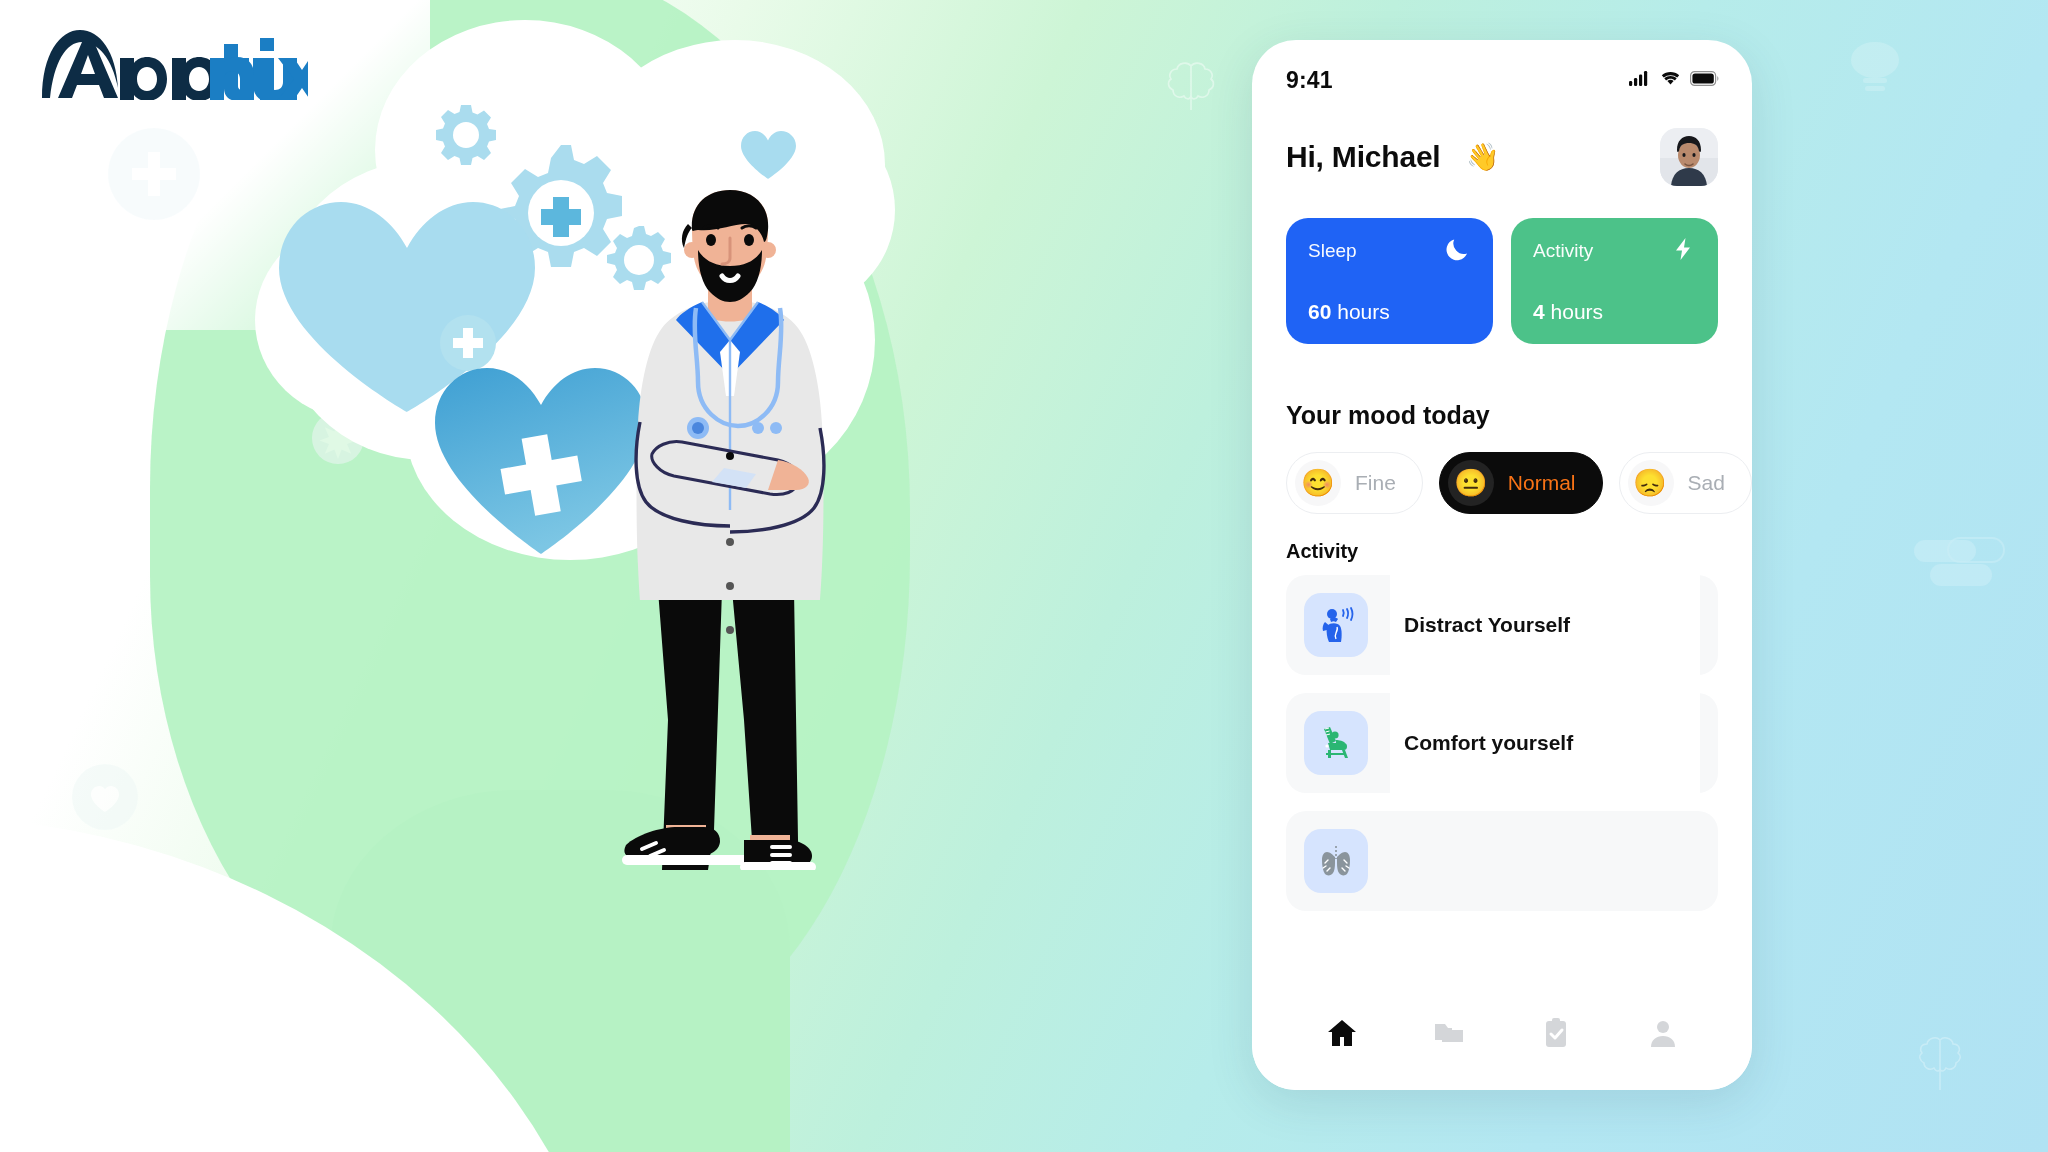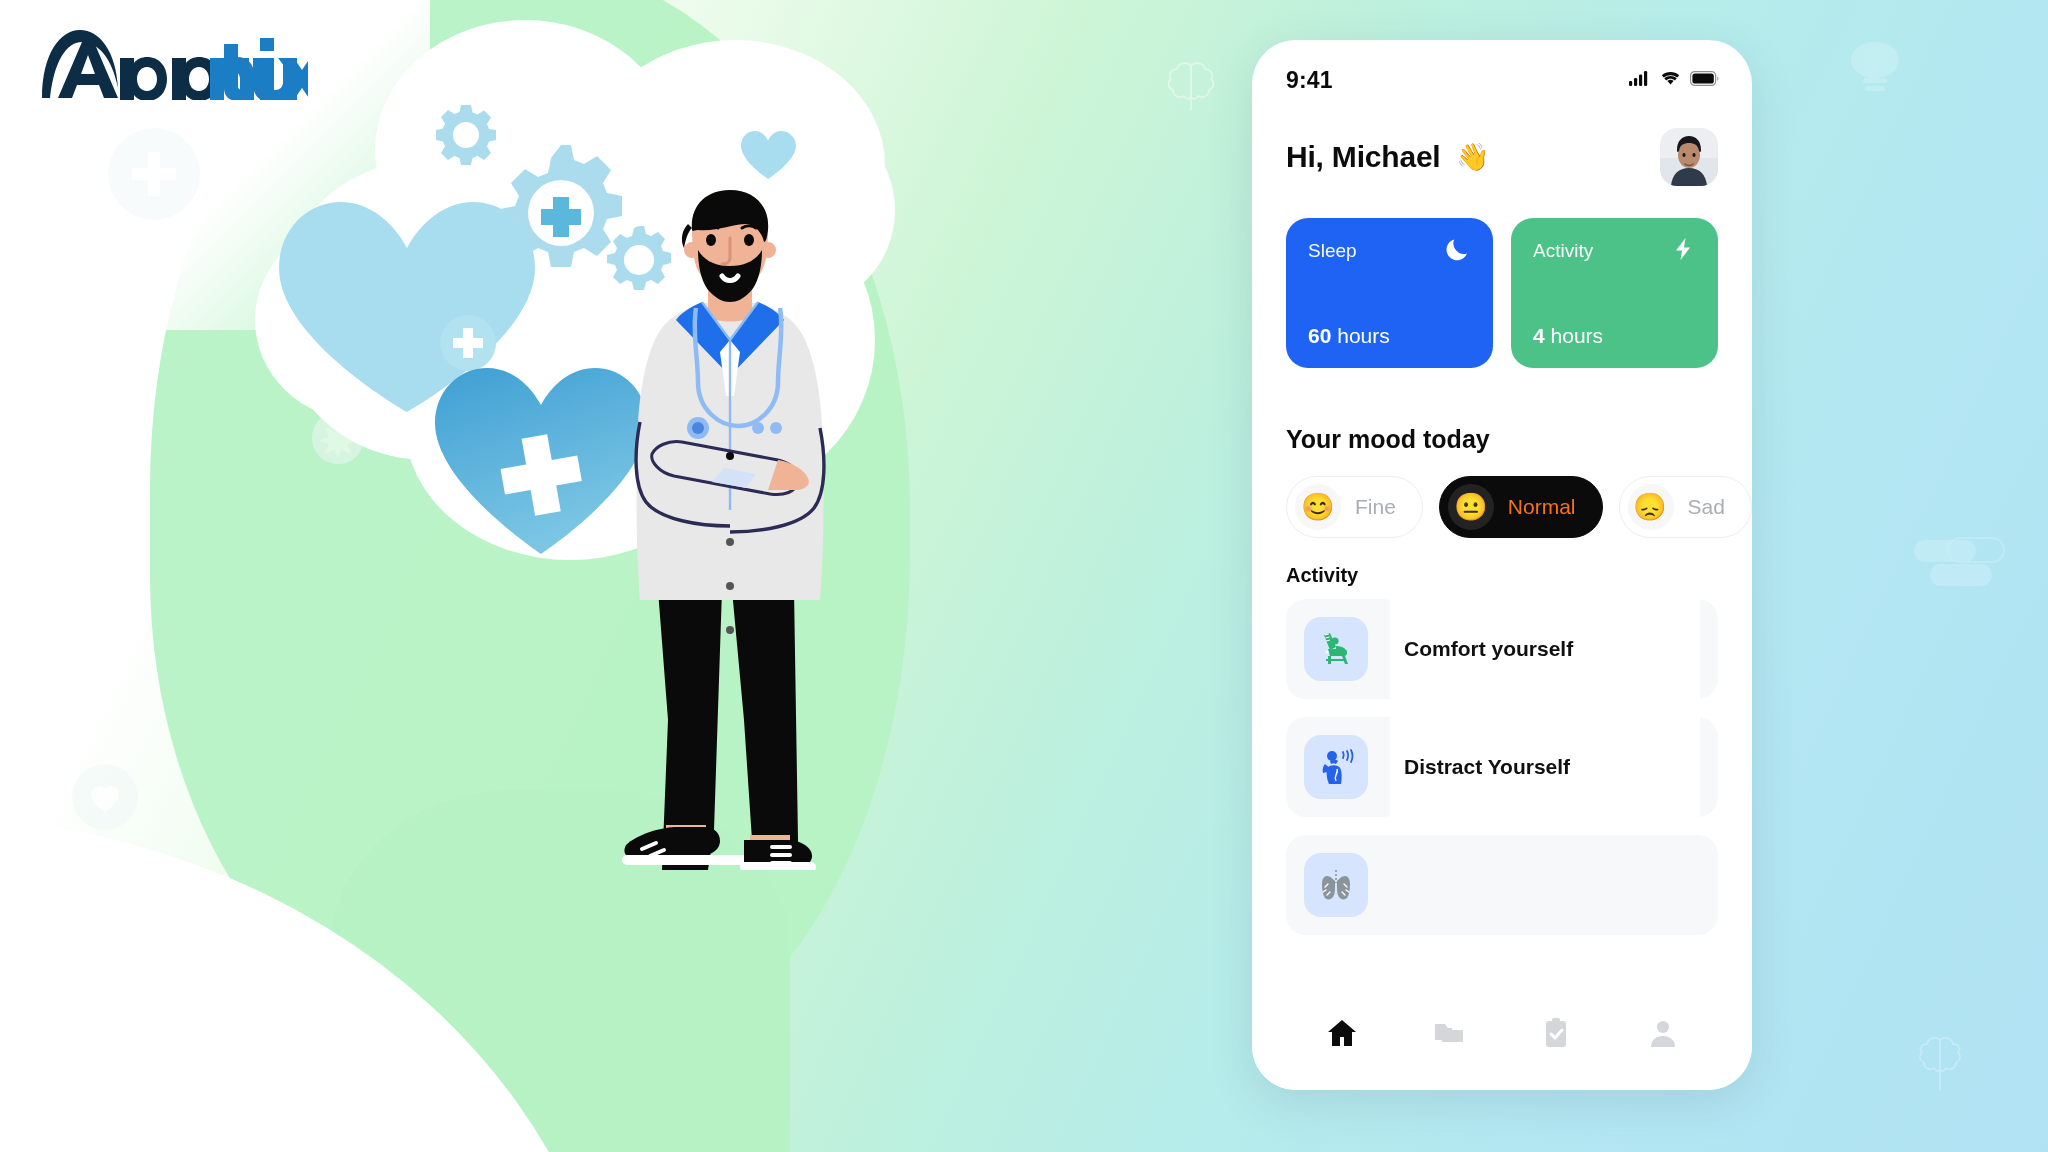--- a/index.html
+++ b/index.html
@@ -105,21 +105,21 @@
   #greeting-text { font-size: 30px; font-weight: 700; color: #0c0c0c; letter-spacing: -.2px; }
   #greeting-emoji { font-size: 27px; }
   #avatar {
     width: 58px; height: 58px; border-radius: 17px; overflow: hidden;
     background: #f1f3f6; flex: none;
   }
 
   
   #stat-cards { display: flex; gap: 18px; padding: 32px 34px 0 34px; }
   .stat-card {
-    flex: 1; height: 150px; border-radius: 22px;
+    flex: 1; height: 126px; border-radius: 22px;
     padding: 18px 22px 0 22px; position: relative; color: #fff;
   }
   .stat-top { display: flex; align-items: center; justify-content: space-between; }
   .stat-title { font-size: 19px; font-weight: 400; opacity: .97; }
   .stat-value { position: absolute; left: 22px; bottom: 20px; font-size: 21px; }
   .stat-value b { font-weight: 700; }
 
   
   #mood-title { padding: 32px 34px 0 34px; font-size: 25px; font-weight: 700; color: #0c0c0c; margin-top: 25px; }
   #mood-row {
@@ -400,21 +400,21 @@
           <svg width="30" height="15" viewBox="0 0 30 15">
               <rect x="0.6" y="0.6" width="25" height="13.8" rx="4" fill="none" stroke="#0b0b0b" stroke-width="1.2" opacity=".45"></rect>
               <rect x="2.4" y="2.4" width="21.4" height="10.2" rx="2.6" fill="#0b0b0b"></rect>
               <path d="M27.3 5.2c1.4.4 1.4 4.2 0 4.6z" fill="#0b0b0b" opacity=".45"></path>
             </svg>
         </span>
       </div>
     </div>
 
     <div id="greeting-row">
-      <div style="display:flex;align-items:center;gap:16px;text-align:right;">
+      <div style="display:flex;align-items:center;gap:26px;text-align:right;">
         <span id="greeting-text">Hi, Michael</span>
         <span id="greeting-emoji">👋</span>
       </div>
       <div id="avatar">
         <svg width="58" height="58" viewBox="0 0 58 58">
           <rect width="58" height="58" rx="17" fill="#eceef2"></rect>
           <rect y="30" width="58" height="28" rx="0" fill="#e2e5ea"></rect>
           <path d="M11 58c1-12 8-18 18-18s17 6 18 18z" fill="#2f3a4a"></path>
           <ellipse cx="29" cy="27" rx="11" ry="13" fill="#b98a6d"></ellipse>
           <path d="M17 22c0-9 5-14 12-14s12 5 12 14c0 2-1 3-2 1-1-6-5-8-10-8s-9 2-10 8c-1 2-2 1-2-1z" fill="#17181c"></path>
@@ -474,20 +474,36 @@
 
       <div class="mood-pill">
         <span class="mood-emoji">😞</span>
         <span class="mood-label">Sad</span>
       </div>
 
     </div>
 
     <div id="activity-title">Activity</div>
     <div id="activity-list">
+
+      <div class="activity-row">
+        <div class="activity-icon">
+          <svg width="40" height="40" viewBox="0 0 40 40" fill="#2563eb">
+            <circle cx="16" cy="9" r="5"></circle>
+            <path d="M9 17c-2 2-3 6-2 9l4-1c0-2 .5-4 1.5-5z"></path>
+            <path d="M11 21c-1 5 0 12 2 16h12c1-6 1-13-1-16-2-3-9-4-13 0z"></path>
+            <path d="M14 14c2-2 6-2 8 0l-2 3c-2-1-3-1-5 0z"></path>
+            <path d="M27 5c1 2 1 4 0 6M31 4c1.5 3 1.5 6 0 9M35 3c2 4 2 8 0 12" stroke="#2563eb" stroke-width="1.8" fill="none" stroke-linecap="round"></path>
+            <path d="M21 22c1 2 0 4-1 6s-1 4 0 6" stroke="#ffffff" stroke-width="1.4" fill="none"></path>
+          </svg>
+        </div>
+        <div class="activity-label-box">
+          <span class="activity-label">Distract Yourself</span>
+        </div>
+      </div>
 
       <div class="activity-row">
         <div class="activity-icon">
           <svg width="40" height="40" viewBox="0 0 40 40" fill="#2bb673">
             <path d="M8 6l6-2 6 14-6 3z"></path>
             <circle cx="19" cy="12" r="3.6"></circle>
             <path d="M12 20h16c2 0 3 1.5 3 3.5S30 27 28 27H14z"></path>
             <path d="M20 17c3 0 8 1 9 3l-2 2c-2-1.5-5-2-7-2z"></path>
             <path d="M12 27h3v8h-3zM26 27h3l3 8h-3z"></path>
             <path d="M10 30h20v2H10z"></path>
@@ -495,36 +511,20 @@
             <path d="M9 6l4-1M9.5 9l4-1M10 12l4-1" stroke="#ffffff" stroke-width="1" fill="none"></path>
           </svg>
         </div>
         <div class="activity-label-box">
           <span class="activity-label">Comfort yourself</span>
         </div>
       </div>
 
       <div class="activity-row">
         <div class="activity-icon">
-          <svg width="40" height="40" viewBox="0 0 40 40" fill="#2563eb">
-            <circle cx="16" cy="9" r="5"></circle>
-            <path d="M9 17c-2 2-3 6-2 9l4-1c0-2 .5-4 1.5-5z"></path>
-            <path d="M11 21c-1 5 0 12 2 16h12c1-6 1-13-1-16-2-3-9-4-13 0z"></path>
-            <path d="M14 14c2-2 6-2 8 0l-2 3c-2-1-3-1-5 0z"></path>
-            <path d="M27 5c1 2 1 4 0 6M31 4c1.5 3 1.5 6 0 9M35 3c2 4 2 8 0 12" stroke="#2563eb" stroke-width="1.8" fill="none" stroke-linecap="round"></path>
-            <path d="M21 22c1 2 0 4-1 6s-1 4 0 6" stroke="#ffffff" stroke-width="1.4" fill="none"></path>
-          </svg>
-        </div>
-        <div class="activity-label-box">
-          <span class="activity-label">Distract Yourself</span>
-        </div>
-      </div>
-
-      <div class="activity-row">
-        <div class="activity-icon">
           <svg width="40" height="40" viewBox="0 0 40 40" fill="#8a949c">
             <path d="M20 5v13" stroke="#8a949c" stroke-width="1.6" stroke-dasharray="2 2" fill="none"></path>
             <path d="M19 16c-2-2-5-5-8-5-3 0-5 3-5 8 0 6 1 11 3 14 2 2 6 2 8-1 1.5-2 2-6 2-10z"></path>
             <path d="M21 16c2-2 5-5 8-5 3 0 5 3 5 8 0 6-1 11-3 14-2 2-6 2-8-1-1.5-2-2-6-2-10z"></path>
             <path d="M12 19l-3 3M10 25l-3 2M14 27l-3 3M28 19l3 3M30 25l3 2M26 27l3 3" stroke="#ffffff" stroke-width="1.4" fill="none" stroke-linecap="round"></path>
           </svg>
         </div>
       </div>
 
     </div>

